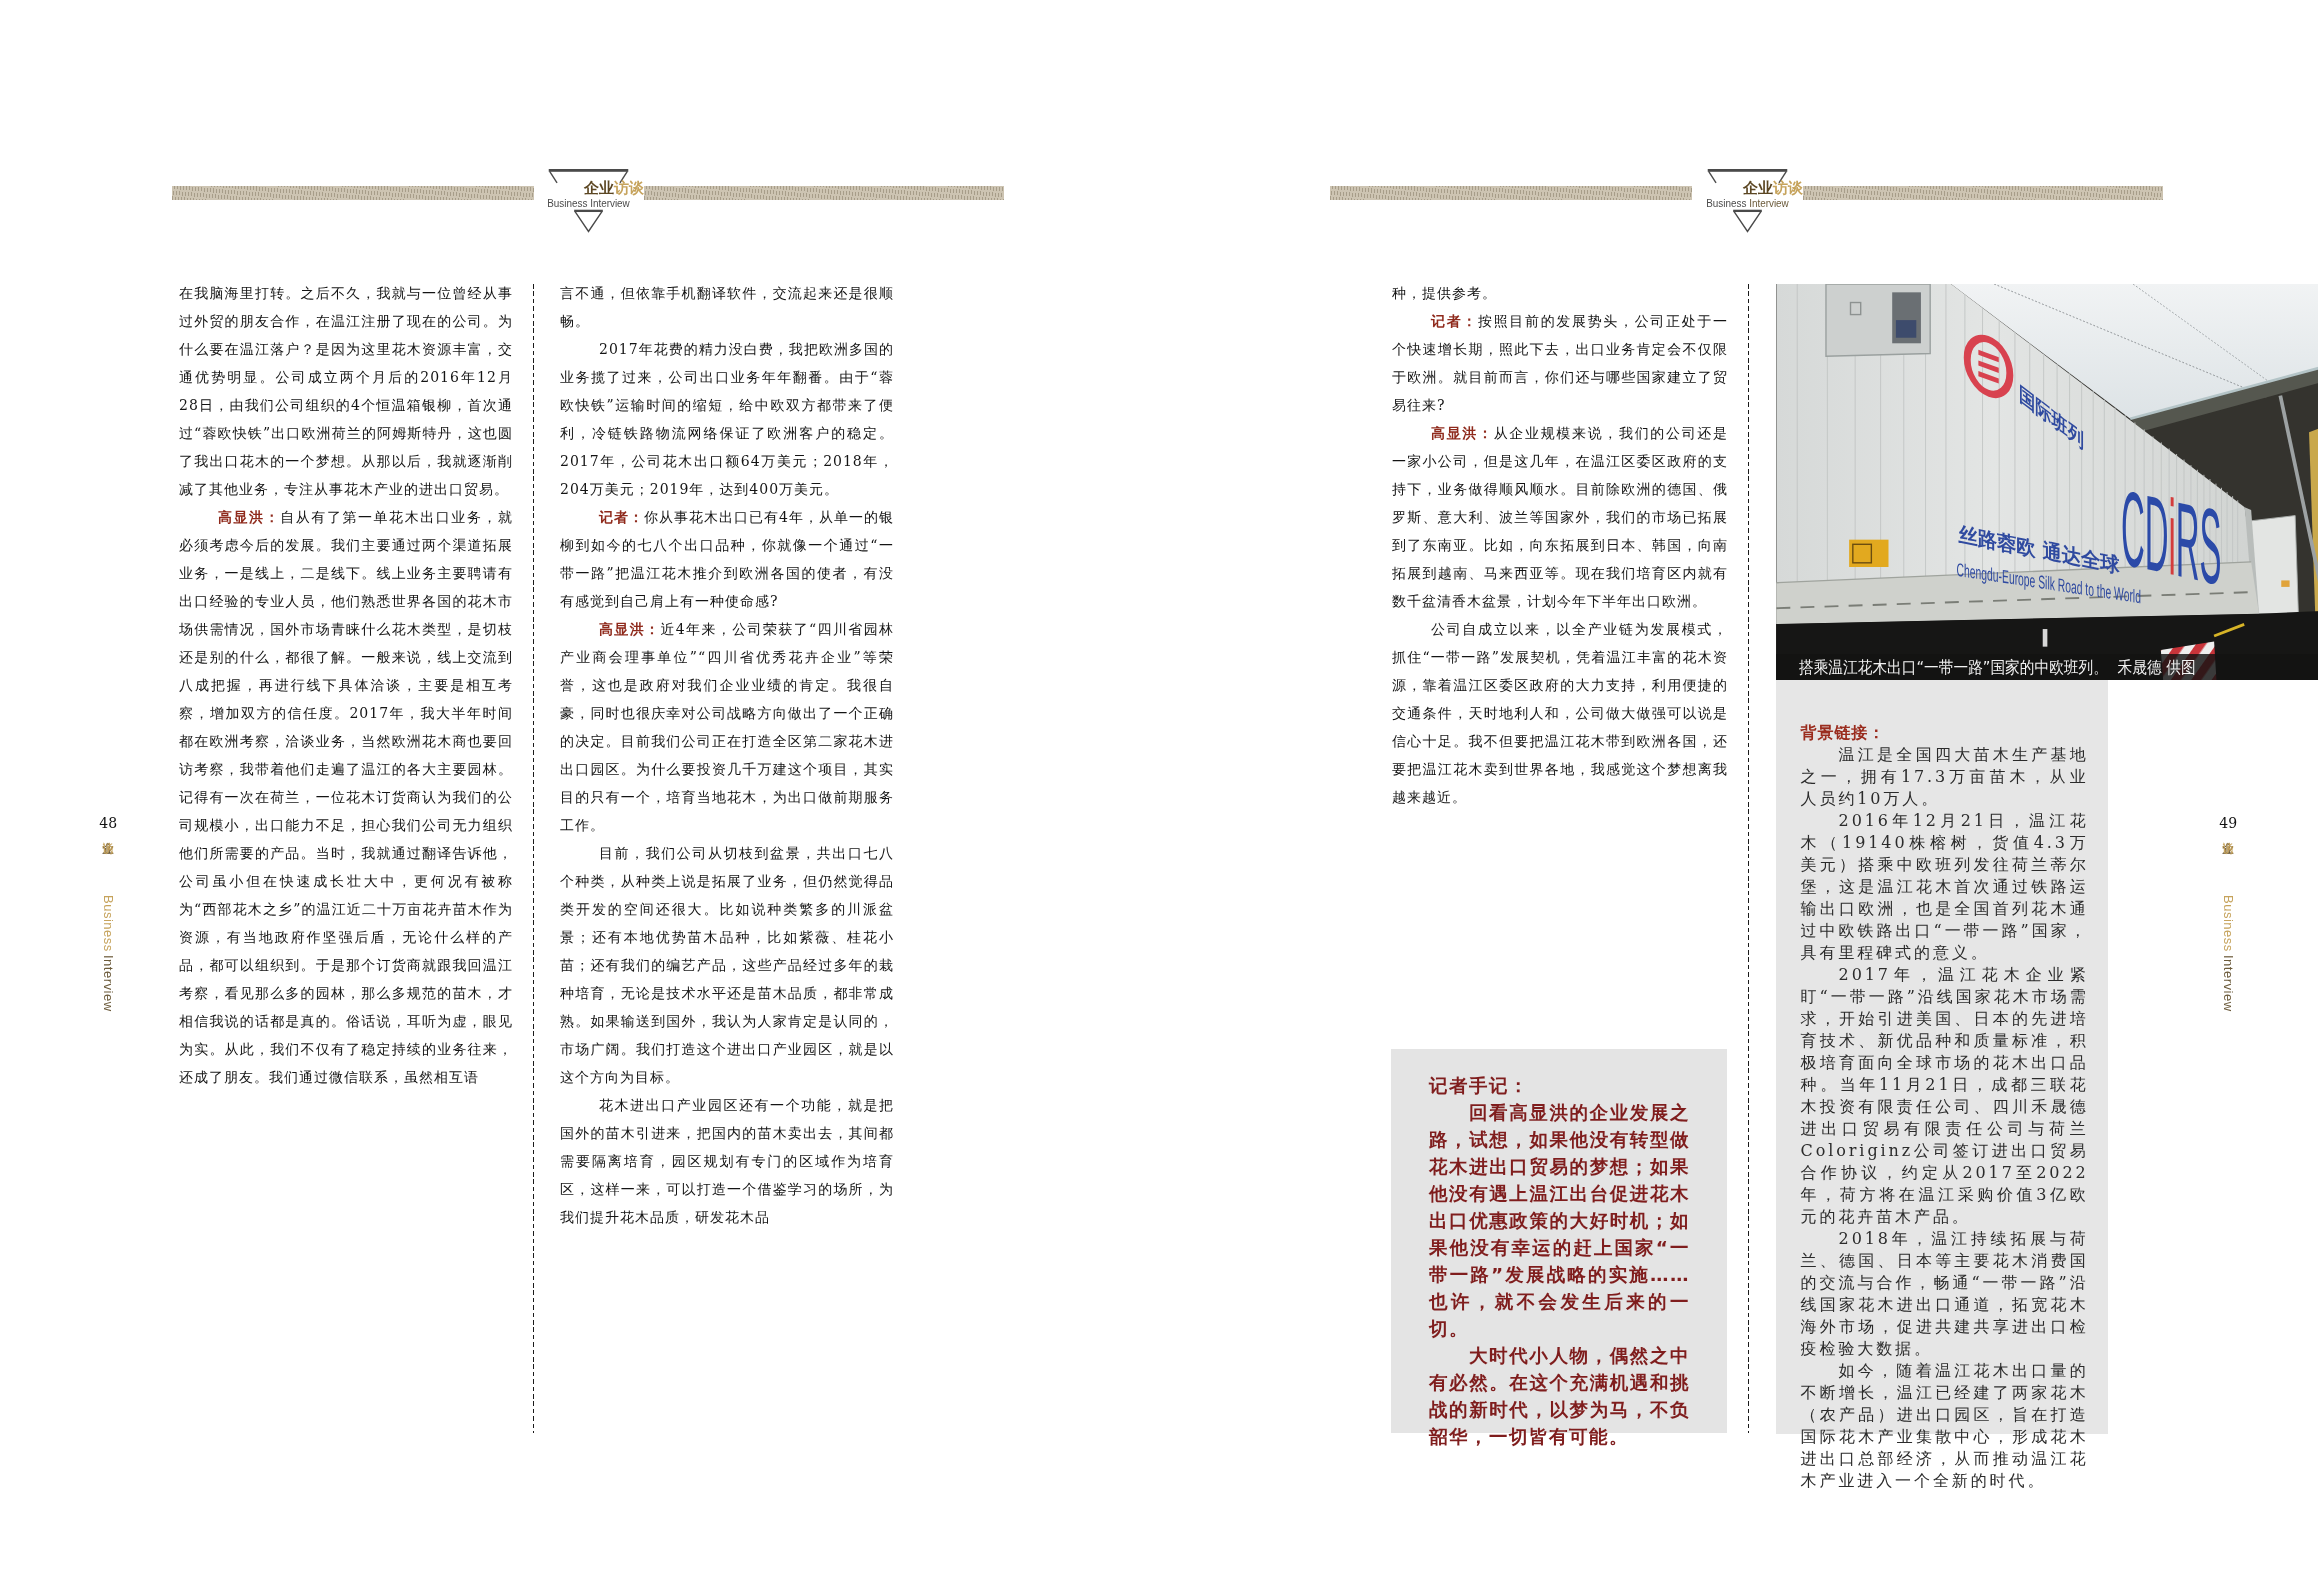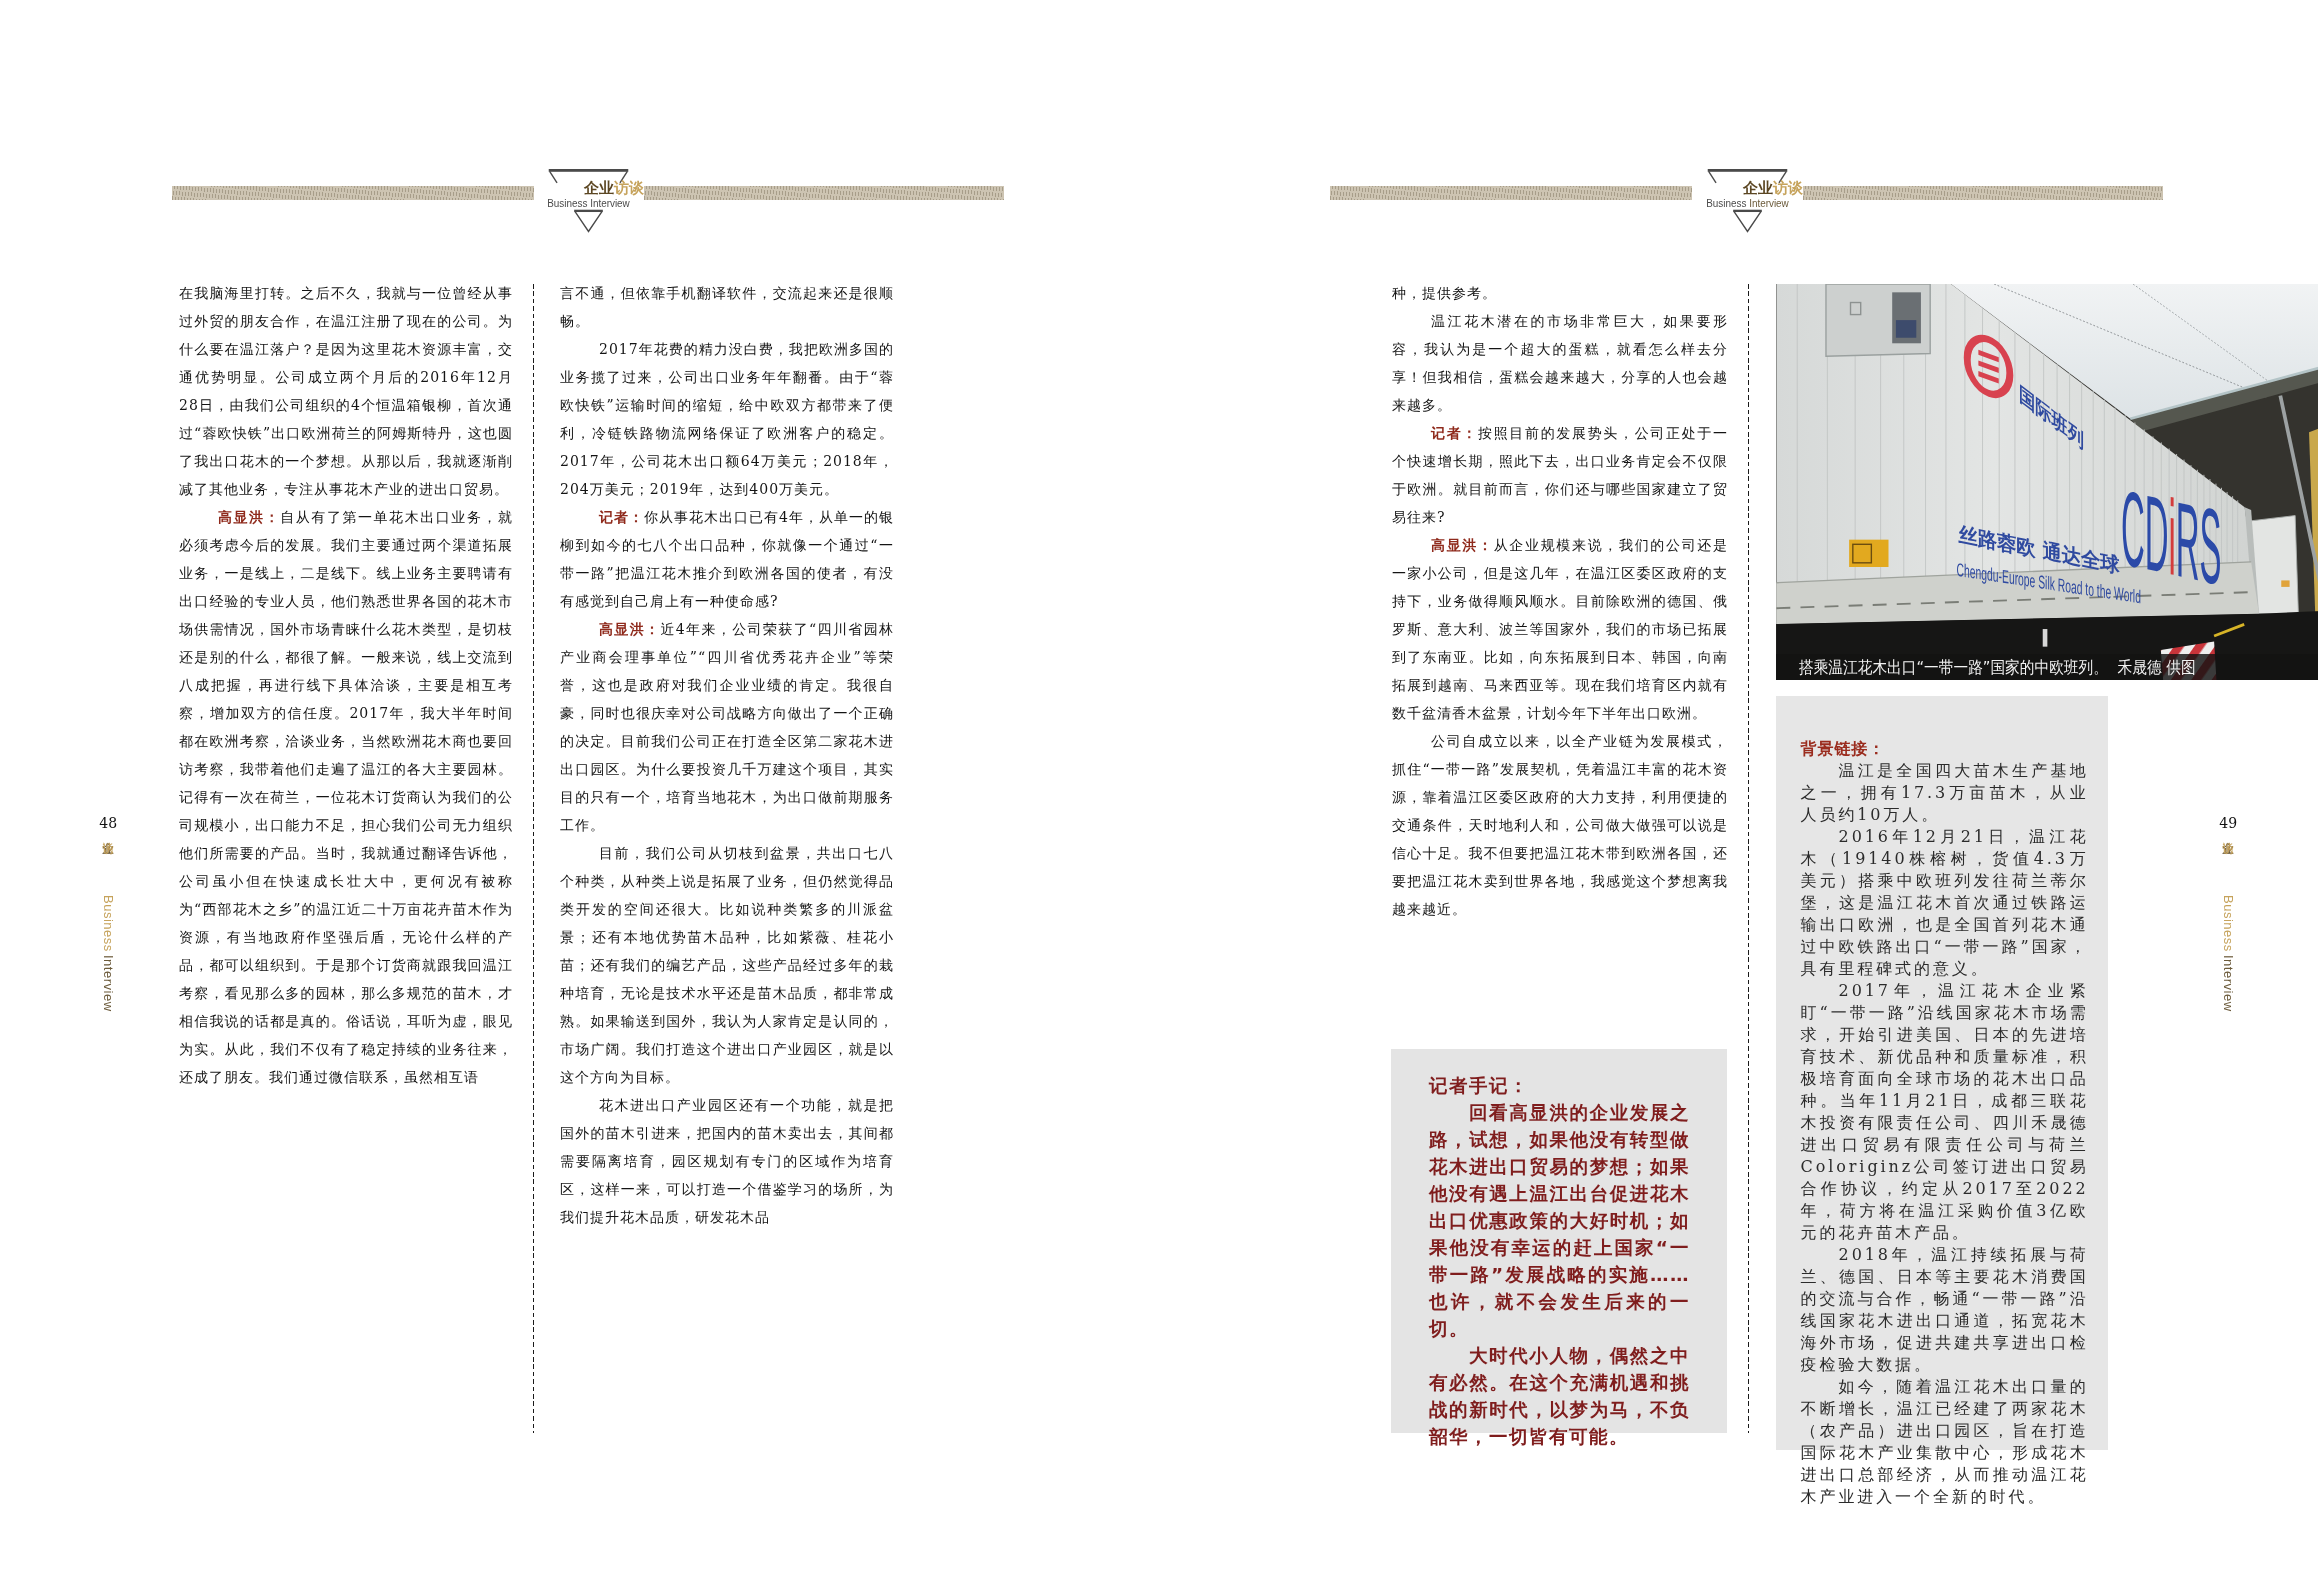--- a/index.html
+++ b/index.html
@@ -50,21 +50,21 @@
     }
     .note .inner {
       width: 261px; font-family: "DejaVu Sans", sans-serif; font-weight: bold;
       font-size: 18.5px; line-height: 27px; letter-spacing: 1.5px; text-align: justify; color: #7f1d1d;
     }
     .note p { margin: 0; }
     .note p.ind { text-indent: 40px; }
 
     
     .sidebar {
-      position: absolute; left: 1776px; top: 696px; width: 332px; height: 754px;
+      position: absolute; left: 1776px; top: 680px; width: 332px; height: 754px;
       background: #e6e6e6; box-sizing: border-box; padding: 42px 0 0 24.6px;
     }
     .sidebar .inner {
       width: 288px; font-family: "DejaVu Serif", serif; font-size: 16px; line-height: 22px;
       letter-spacing: 2.9px; text-align: justify; color: #2b2b2b;
     }
     .sidebar .title { color: #9a2c1e; font-weight: bold; font-family: "DejaVu Sans", sans-serif; letter-spacing: 0.9px; }
     .sidebar p { margin: 0; }
     .sidebar p.ind { text-indent: 38px; }
 
@@ -145,21 +145,20 @@
     <div class="en"><span class="c-gray">Business</span> <span class="c-brown">Interview</span></div>
   </div>
 
   <div class="pnum" style="left:2219px;">49</div>
   <div class="vlabel vcn" style="left:2221px;"><span class="c-dark">企业</span><span class="c-gold">访谈</span></div>
   <div class="vlabel ven c-gold" style="left:2221px;top:895px;">Business</div>
   <div class="vlabel ven c-brown" style="left:2221px;top:955px;">Interview</div>
 
   <div class="col" style="left:1392px;width:336px;">
     <p><span>种，提供参考。</span></p>
-    <p class="ind"><span>温江花木潜在的市场非常巨大，如果要形容，我认为是一个超大的蛋糕，就看怎么样去分享！但我相信，蛋糕会越来越大，分享的人也会越来越多。</span></p>
     <p class="ind"><span class="spk">记者：</span><span>按照目前的发展势头，公司正处于一个快速增长期，照此下去，出口业务肯定会不仅限于欧洲。就目前而言，你们还与哪些国家建立了贸易往来?</span></p>
     <p class="ind"><span class="spk">高显洪：</span><span>从企业规模来说，我们的公司还是一家小公司，但是这几年，在温江区委区政府的支持下，业务做得顺风顺水。目前除欧洲的德国、俄罗斯、意大利、波兰等国家外，我们的市场已拓展到了东南亚。比如，向东拓展到日本、韩国，向南拓展到越南、马来西亚等。现在我们培育区内就有数千盆清香木盆景，计划今年下半年出口欧洲。</span></p>
     <p class="ind"><span>公司自成立以来，以全产业链为发展模式，抓住“一带一路”发展契机，凭着温江丰富的花木资源，靠着温江区委区政府的大力支持，利用便捷的交通条件，天时地利人和，公司做大做强可以说是信心十足。我不但要把温江花木带到欧洲各国，还要把温江花木卖到世界各地，我感觉这个梦想离我越来越近。</span></p>
   </div>
 
   <div class="note">
     <div class="inner">
       <p>记者手记：</p>
       <p class="ind">回看高显洪的企业发展之路，试想，如果他没有转型做花木进出口贸易的梦想；如果他没有遇上温江出台促进花木出口优惠政策的大好时机；如果他没有幸运的赶上国家“一带一路”发展战略的实施……也许，就不会发生后来的一切。</p>
       <p class="ind">大时代小人物，偶然之中有必然。在这个充满机遇和挑战的新时代，以梦为马，不负韶华，一切皆有可能。</p>

